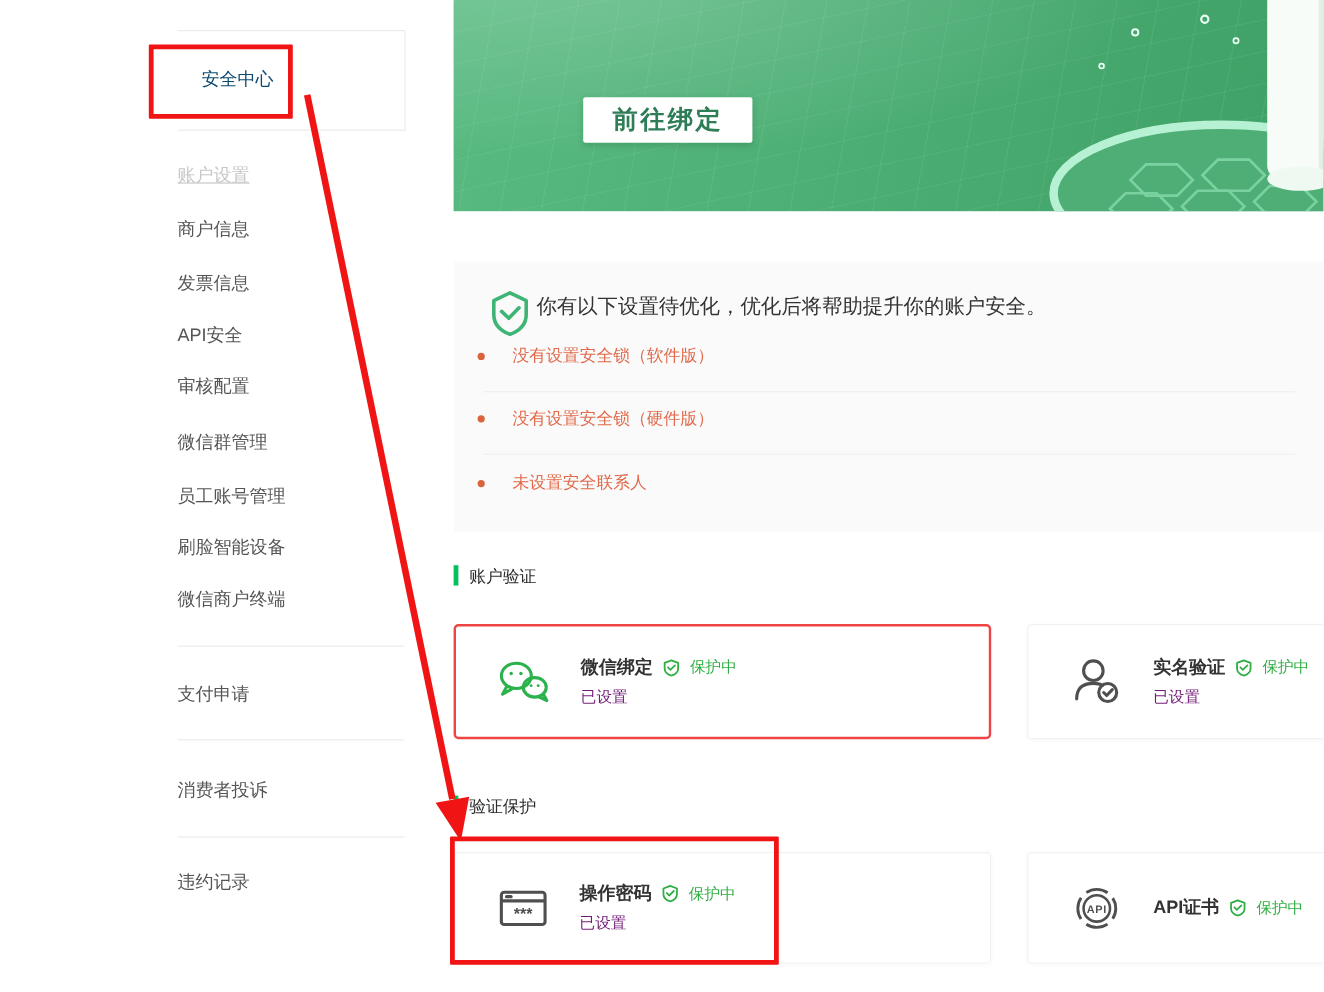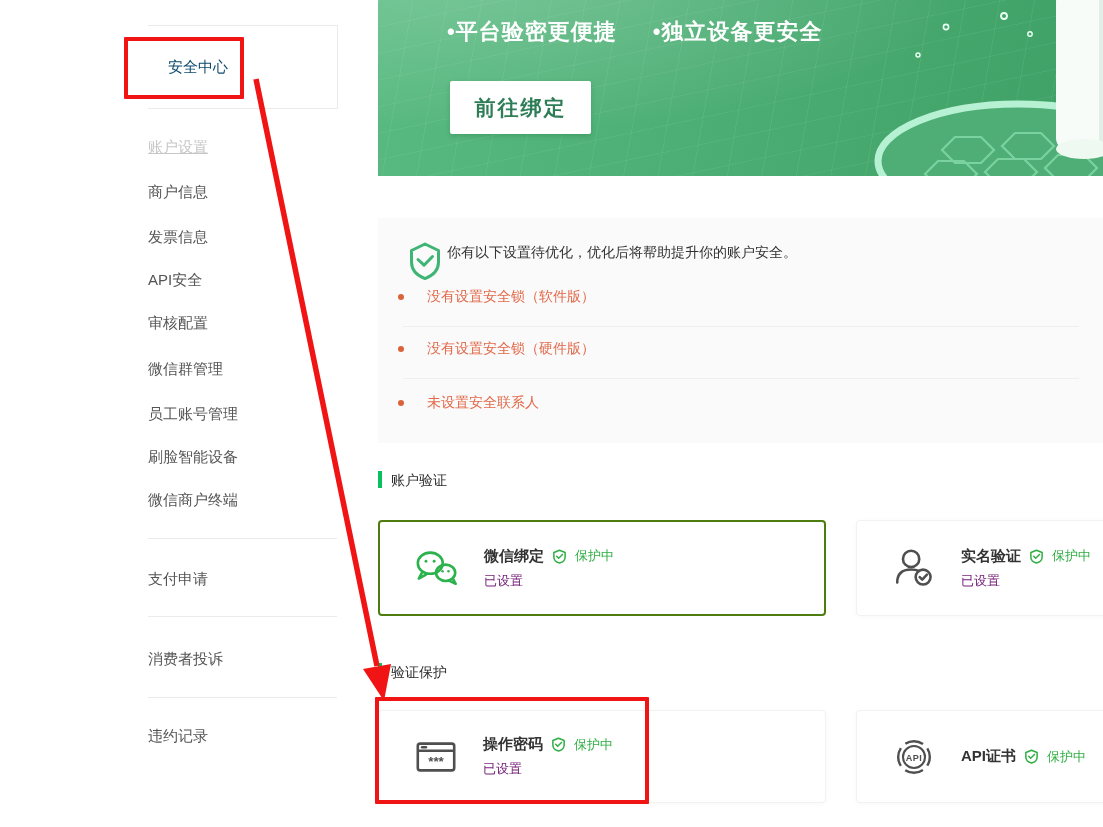--- a/index.html
+++ b/index.html
@@ -15,40 +15,40 @@
 
   
   .banner{position:absolute;left:378px;top:0;width:725px;height:176px;overflow:hidden;
     background:
       radial-gradient(ellipse at 15% -10%, rgba(255,255,255,.20), transparent 55%),
       repeating-linear-gradient(100deg, rgba(255,255,255,.06) 0 1px, transparent 1px 34px),
       repeating-linear-gradient(168deg, rgba(255,255,255,.05) 0 1px, transparent 1px 26px),
       linear-gradient(100deg,#58ba80,#3fa066);}
   .headline{position:absolute;left:69px;top:17px;display:flex;gap:36px;color:#fff;
     font-size:22px;font-weight:bold;letter-spacing:1px;white-space:nowrap;}
-  .bbtn{position:absolute;top:81px;width:141px;height:53px;background:#fff;border:none;border-radius:2px;
+  .bbtn{position:absolute;top:81px;width:141px;height:38px;background:#fff;border:none;border-radius:2px;
     color:#2e7d57;font-size:21px;font-weight:bold;font-family:inherit;cursor:pointer;
-    display:flex;align-items:center;justify-content:center;letter-spacing:2px;box-shadow:0 2px 5px rgba(0,60,30,.18);}
+    display:flex;align-items:center;justify-content:center;letter-spacing:2px;box-shadow:0 2px 5px rgba(0,60,30,.18);margin-left:36px;}
   .banner-art{position:absolute;right:0;top:0;}
 
   
   .notice{position:absolute;left:378px;top:218px;width:725px;height:225px;background:#fafafa;}
-  .ntitle{position:absolute;left:69px;top:26px;font-size:14px;color:#333;}
+  .ntitle{position:absolute;left:69px;top:26px;font-size:17px;color:#333;}
   .nicon{position:absolute;left:27px;top:23px;}
   .nrow{position:absolute;left:20px;display:flex;align-items:center;gap:23px;cursor:pointer;}
   .ndot{width:6px;height:6px;border-radius:50%;background:#d9633b;flex:0 0 auto;}
   .ntext{font-size:14px;color:#e2694a;}
   .ndiv{position:absolute;left:25px;width:676px;height:1px;background:#efefef;}
 
   
   .secbar{position:absolute;width:4px;height:17px;background:#07c160;}
   .sectitle{position:absolute;font-size:14px;color:#2b2b2b;font-weight:500;}
   .card{position:absolute;background:#fff;border:1px solid #f2f2f2;border-radius:4px;
     box-shadow:0 1px 6px rgba(0,0,0,.03);display:flex;align-items:center;padding-left:34px;box-sizing:border-box;cursor:pointer;}
-  .card.hl{border:2px solid #4d7c0f;box-shadow:none;}
+  .card.hl{border:2px solid #ef4444;box-shadow:none;}
   .cicon{flex:0 0 auto;}
   .cbody{margin-left:24px;}
   .trow{display:flex;align-items:center;gap:8px;}
   .ctitle{font-size:15px;font-weight:bold;color:#333;}
   .badge{font-size:13px;color:#2fae43;}
   .csub{font-size:13px;color:#701a75;margin-top:6px;}
 
   
   .redbox{position:absolute;border:4px solid #f01414;box-sizing:border-box;z-index:60;border-radius:1px;pointer-events:none;}
   .arrowsvg{position:absolute;left:0;top:0;z-index:60;pointer-events:none;}
@@ -106,24 +106,20 @@
         <polygon points="129,150 142,137 168,137 181,150 168,163 142,163"></polygon>
         <polygon points="189,146 202,133 228,133 241,146 228,159 202,159"></polygon>
         <polygon points="112,174 125,161 151,161 164,174 151,187 125,187"></polygon>
         <polygon points="172,172 185,159 211,159 224,172 211,185 185,185"></polygon>
         <polygon points="232,168 245,155 271,155 284,168 271,181 245,181"></polygon>
       </g>
       <rect x="243" y="-10" width="56" height="160" rx="12" fill="#f7fcf9"></rect>
       <rect x="286" y="-10" width="10" height="160" fill="#e2efe7"></rect>
       <ellipse cx="271" cy="149" rx="28" ry="10" fill="#eef9f2"></ellipse>
     </svg>
-    <div class="headline">
-      <span>•平台验密更便捷</span>
-      <span>•独立设备更安全</span>
-    </div>
     <button class="bbtn" style="left:72px">前往绑定</button>
   </div>
 
   <div class="notice">
     <svg class="nicon" width="40" height="40" viewBox="0 0 40 40">
       <path d="M20 3 L33.5 9.5 V21 C33.5 29 28 34.6 20 37.6 C12 34.6 6.5 29 6.5 21 V9.5 Z" fill="none" stroke="#3eb575" stroke-width="3" stroke-linejoin="round"></path>
       <path d="M13 18.5 L19 24.2 L27.5 15.5" fill="none" stroke="#3eb575" stroke-width="3" stroke-linecap="round" stroke-linejoin="round"></path>
     </svg>
     <div class="ntitle">你有以下设置待优化，优化后将帮助提升你的账户安全。</div>
 

